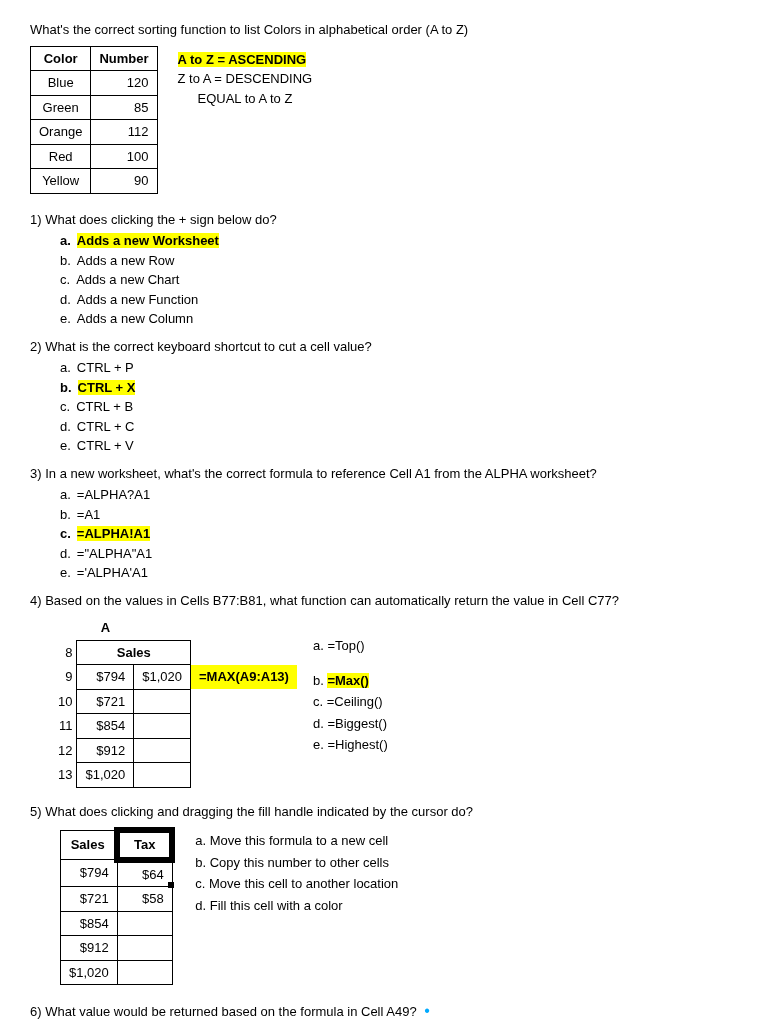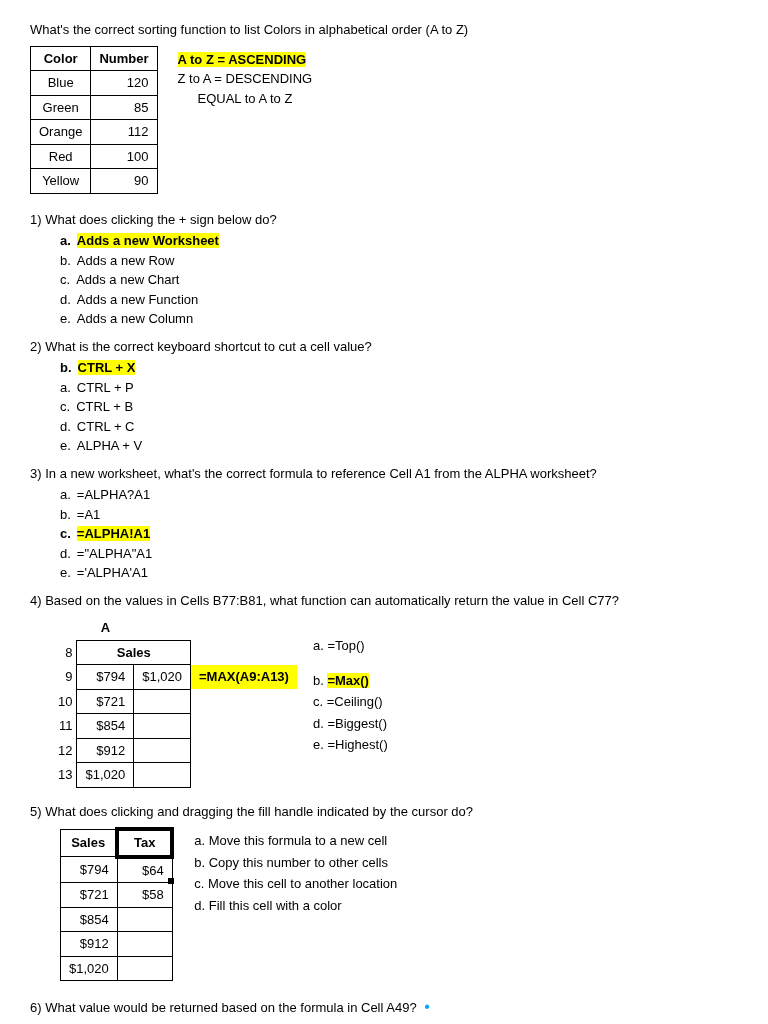--- a/index.html
+++ b/index.html
@@ -141,25 +141,25 @@
       <div><span style="margin-right: 6px;">c.</span><span>Adds a new Chart</span></div>
       <div><span style="margin-right: 6px;">d.</span><span>Adds a new Function</span></div>
       <div><span style="margin-right: 6px;">e.</span><span>Adds a new Column</span></div>
     </div>
 </div>
 
 <div class="question">
   <span>2)</span>
   <span>What is the correct keyboard shortcut to cut a cell value?</span>
   <div class="answers" id="q2-answers">
+      <div><span style="margin-right: 6px;">a.</span><span>CTRL + P</span></div>
       <div style="font-weight: bold;"><span style="margin-right: 6px; font-weight: bold;">b.</span><span style="background-color: rgb(255, 255, 0); font-weight: bold;">CTRL + X</span></div>
-      <div><span style="margin-right: 6px;">a.</span><span>CTRL + P</span></div>
       <div><span style="margin-right: 6px;">c.</span><span>CTRL + B</span></div>
       <div><span style="margin-right: 6px;">d.</span><span>CTRL + C</span></div>
-      <div><span style="margin-right: 6px;">e.</span><span>ALPHA + V</span></div>
+      <div><span style="margin-right: 6px;">e.</span><span>CTRL + V</span></div>
     </div>
 </div>
 
 <div class="question">
   <span>3)</span>
   <span>In a new worksheet, what's the correct formula to reference Cell A1 from the ALPHA worksheet?</span>
   <div class="answers" id="q3-answers">
       <div><span style="margin-right: 6px;">a.</span><span>=ALPHA?A1</span></div>
       <div><span style="margin-right: 6px;">b.</span><span>=A1</span></div>
       <div style="font-weight: bold;"><span style="margin-right: 6px; font-weight: bold;">c.</span><span style="background-color: rgb(255, 255, 0); font-weight: bold;">=ALPHA!A1</span></div>
@@ -223,21 +223,21 @@
 </div>
 
 <div class="question">
   <span>5)</span>
   <span>What does clicking and dragging the fill handle indicated by the cursor do?</span>
   <div style="display:flex; gap:20px; margin: 6px 0 6px 30px; align-items:flex-start;">
     <table class="fill-table">
       <thead>
         <tr>
           <td class="header" style="border:1px solid #000; font-weight:bold;">Sales</td>
-          <td class="header" style="border:4px solid #000000; font-weight:bold;">Tax</td>
+          <td class="header" style="border:6px solid #000000; font-weight:bold;">Tax</td>
         </tr>
       </thead>
       <tbody id="q5-fill-body">
           <tr>
             <td style="border: 1px solid rgb(0, 0, 0); text-align: right;">$794</td>
             <td style="border: 1px solid rgb(0, 0, 0); text-align: right; position: relative;">$64<span style="position:absolute;right:-2px;bottom:-2px;width:6px;height:6px;background:#000;display:inline-block;"></span></td>
           </tr>
           <tr>
             <td style="border: 1px solid rgb(0, 0, 0); text-align: right;">$721</td>
             <td style="border: 1px solid rgb(0, 0, 0); text-align: right;">$58</td>

